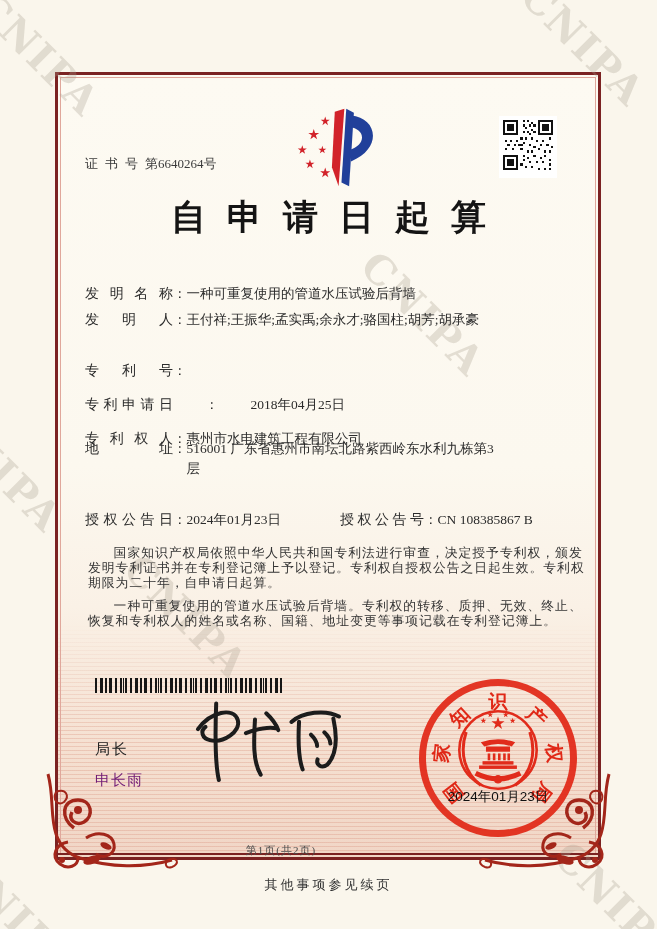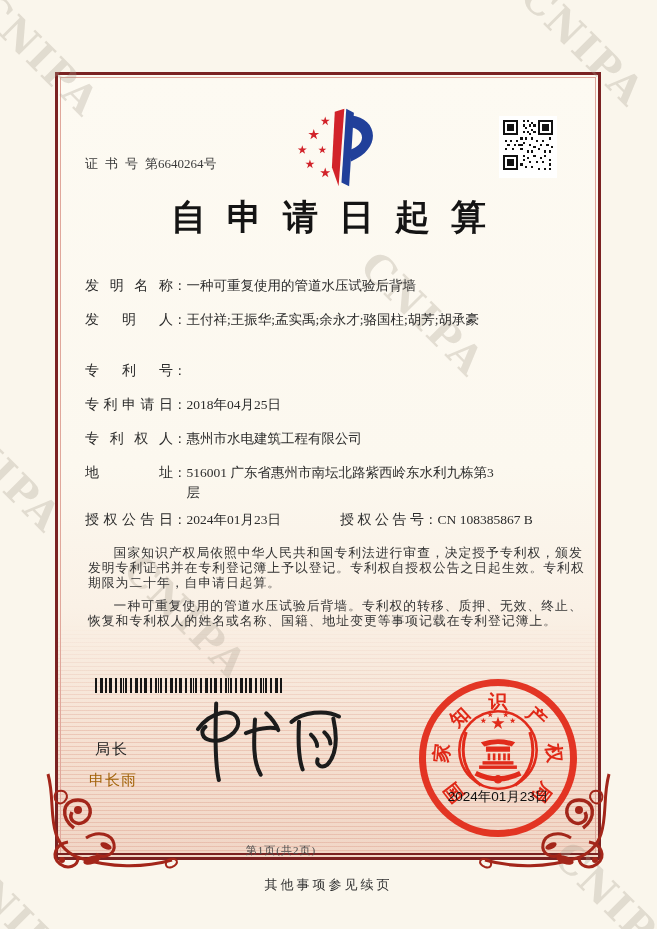--- a/index.html
+++ b/index.html
@@ -36,39 +36,39 @@
   .logo{position:absolute;left:282px;top:106px;z-index:3;}
   .qr{position:absolute;left:499px;top:116px;z-index:3;background:#fff;padding:2px;}
   .title{position:absolute;left:0;top:194px;width:657px;z-index:3;text-align:center;
       font-size:35px;font-weight:bold;color:#141414;letter-spacing:21px;text-indent:21px;}
 
   
   .row{position:absolute;left:85px;z-index:3;display:flex;align-items:flex-start;
       font-size:13.5px;color:#2c2c2c;line-height:20px;}
   .lbl{display:inline-block;width:88px;text-align:justify;text-align-last:justify;font-size:14px;}
   .val{margin-left:0;}
-  .r1{top:276px;align-items:flex-end;} .r2{top:310px;} .r3{top:361px;} .r4{top:395px;} .r5{top:429px;}
-  .r6{top:463px;} .r7{top:510px;} .r7b{left:340px;top:510px;}
+  .r1{top:284px;align-items:flex-end;} .r2{top:310px;} .r3{top:361px;} .r4{top:395px;gap:32px;} .r5{top:429px;}
+  .r6{top:439px;} .r7{top:510px;} .r7b{left:340px;top:510px;}
   .r7b .lbl{width:84px;}
   .val-bold{font-weight:bold;font-size:14px;}
   .val-wrap{width:318px;}
   .nowrap{white-space:nowrap;}
 
   
   .body-text{position:absolute;left:88px;top:546px;width:500px;z-index:3;
       font-size:12.8px;line-height:15px;color:#333;letter-spacing:1px;}
   .body-text p{margin:0 0 8px 0;text-indent:2em;}
 
   
   .barcode{position:absolute;left:95px;top:678px;width:188px;height:15px;z-index:3;
       background:
        repeating-linear-gradient(90deg,#161616 0 2px,rgba(0,0,0,0) 2px 5px),
        repeating-linear-gradient(90deg,#161616 0 1px,rgba(0,0,0,0) 1px 7px);}
   .sig-title{position:absolute;left:95px;top:740px;z-index:3;font-size:15px;color:#222;letter-spacing:2px;}
-  .sig-name{position:absolute;left:89px;top:771px;z-index:3;font-size:15px;color:#a16207;letter-spacing:1px;}
+  .sig-name{position:absolute;left:95px;top:771px;z-index:3;font-size:15px;color:#701a75;letter-spacing:1px;}
   .signature{position:absolute;left:185px;top:688px;z-index:3;transform:rotate(-2deg);}
 
   
   .seal{position:absolute;left:419px;top:679px;width:158px;height:158px;z-index:4;
       border:7px solid rgba(225,40,23,0.93);border-radius:50%;box-sizing:border-box;}
   .seal-char{position:absolute;left:50%;top:50%;font-size:19px;font-weight:bold;color:#e02817;
       font-family:"Liberation Serif",serif;}
   .sc0{transform:translate(-50%,-50%) rotate(-128deg) translateY(-56px);}
   .sc1{transform:translate(-50%,-50%) rotate(-85deg)  translateY(-56px);}
   .sc2{transform:translate(-50%,-50%) rotate(-43deg)  translateY(-56px);}

